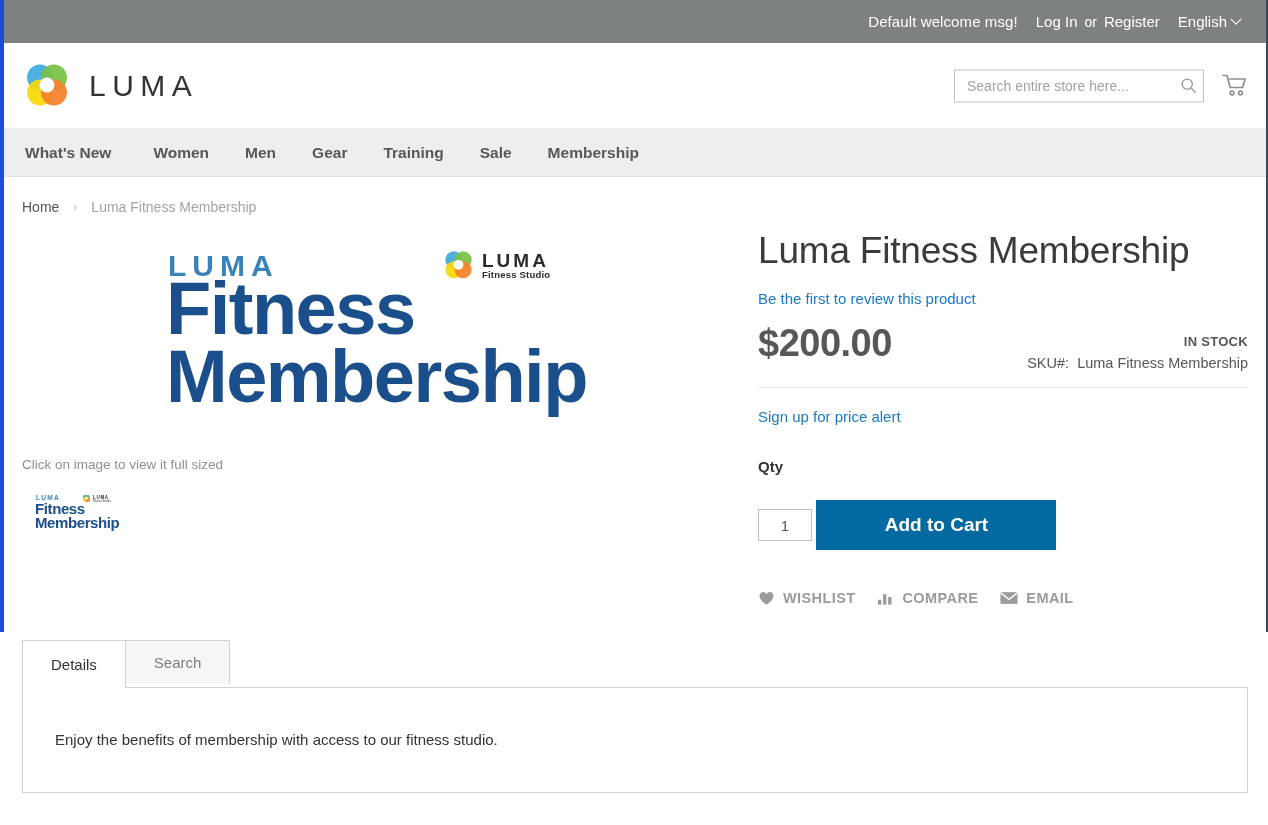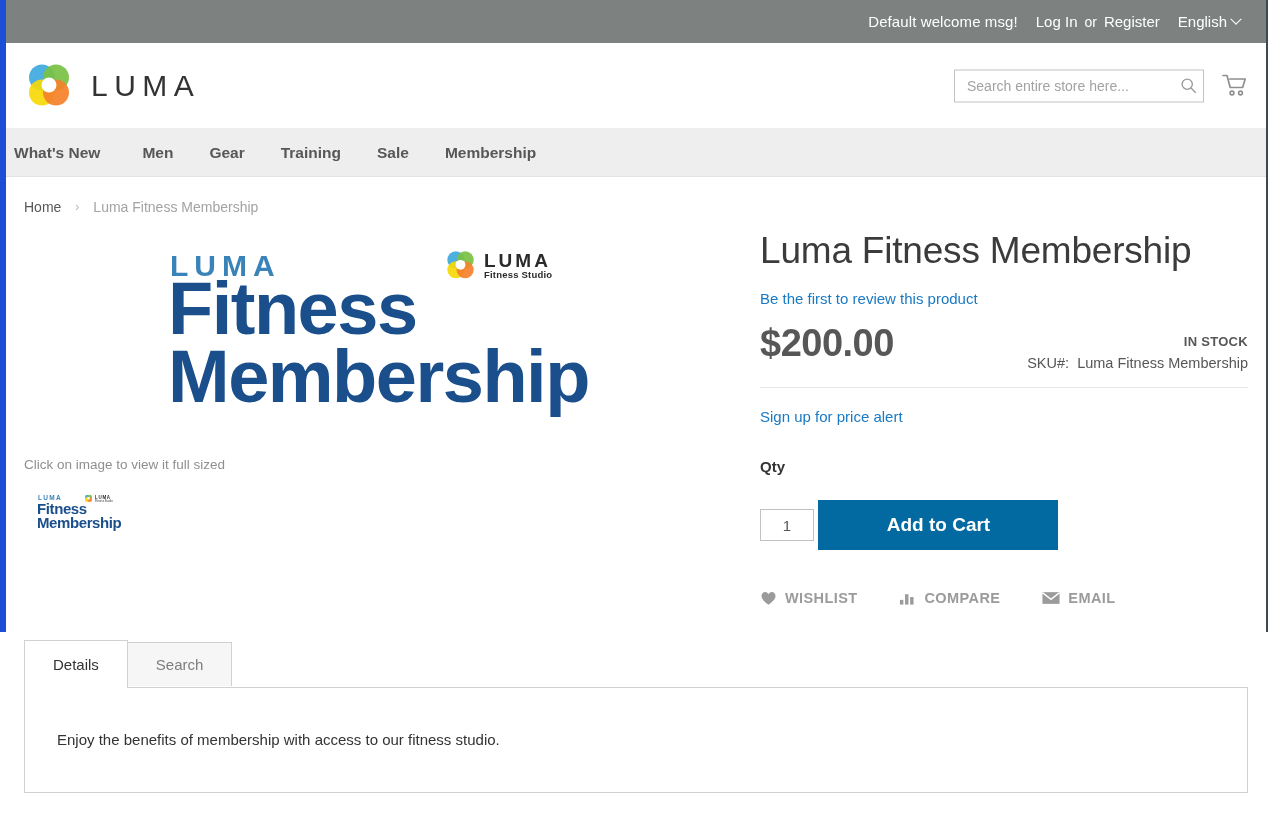--- a/index.html
+++ b/index.html
@@ -6,21 +6,21 @@
   html, body {
     width: 1268px; height: 825px;
     font-family: "Liberation Sans", sans-serif;
     background: #ffffff;
     overflow: hidden;
   }
   .viewport {
     width: 1268px; height: 632px;
     position: relative;
     background: #fff;
-    border-left: 6px solid #1d4ed8;
+    border-left: 4px solid #1d4ed8;
     border-right: 2px solid #3b4a52;
   }
 
   
   .top-panel {
     height: 43px;
     background: #7d8180;
     display: flex;
     align-items: center;
     justify-content: flex-end;
@@ -73,21 +73,21 @@
     line-height: 0;
   }
   .cart-link { line-height: 0; text-decoration: none; cursor: pointer; }
 
   
   .nav {
     height: 49px;
     background: #eeeeee;
     border-bottom: 1px solid #e3e3e3;
     display: flex; align-items: center;
-    padding-left: 8px;
+    padding-left: 21px;
   }
   .nav a {
     color: #575757; font-size: 15.5px; font-weight: bold;
     text-decoration: none;
     padding: 0 18px;
     line-height: 49px;
   }
   .nav a:first-child { padding-left: 0; margin-right: 6px; }
 
   
@@ -205,32 +205,32 @@
     margin-top: 25px;
     width: 240px; height: 50px;
     background: #0369a1;
     border: none; color: #fff;
     font-size: 19px; font-weight: bold;
     cursor: pointer;
     font-family: "Liberation Sans", sans-serif;
   }
 
   .prod-social {
-    display: flex; align-items: center; gap: 42px;
+    display: flex; align-items: center; gap: 22px;
     margin-top: 40px;
   }
   .social-link {
     display: flex; align-items: center; gap: 8px;
     color: #9b9b9b; font-size: 14.5px; font-weight: bold;
     letter-spacing: .4px; text-decoration: none; cursor: pointer;
   }
 
   
   .tabs-wrap { margin: 34px 18px 0 18px; }
-  .tabs-strip { display: flex; align-items: center; }
+  .tabs-strip { display: flex; align-items: flex-start; }
   .tab {
     padding: 0 28px; height: 44px; line-height: 44px;
     font-size: 15px; color: #7d7d7d;
     background: #f6f6f6;
     border: 1px solid #d1d1d1;
     border-bottom: none;
     margin-right: -1px;
     cursor: pointer;
     position: relative;
   }
@@ -292,20 +292,21 @@
           <path d="M1 2 h4 l3.2 12 h12.4 l2.6 -8.5 h-15.4" fill="none" stroke="#8f8f8f" stroke-width="1.7" stroke-linejoin="round" stroke-linecap="round"></path>
           <circle cx="10" cy="19.5" r="1.9" fill="none" stroke="#8f8f8f" stroke-width="1.6"></circle>
           <circle cx="18.5" cy="19.5" r="1.9" fill="none" stroke="#8f8f8f" stroke-width="1.6"></circle>
         </svg>
       </a>
     </div>
   </div>
 
   <nav class="nav">
     <a href="#">What's New</a>
+    <a href="#">Women</a>
     <a href="#">Men</a>
     <a href="#">Gear</a>
     <a href="#">Training</a>
     <a href="#">Sale</a>
     <a href="#">Membership</a>
   </nav>
 
   <div class="breadcrumbs">
     <a href="#">Home</a>
     <span class="crumb-sep">›</span>

